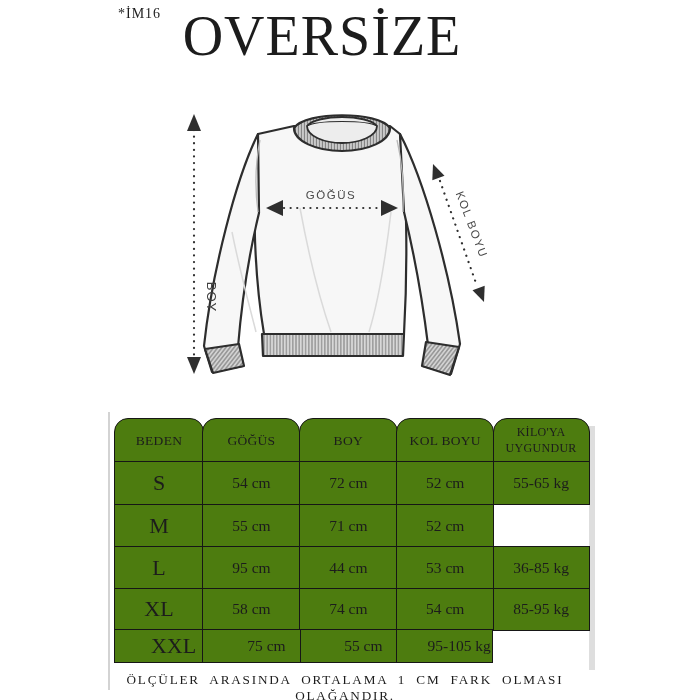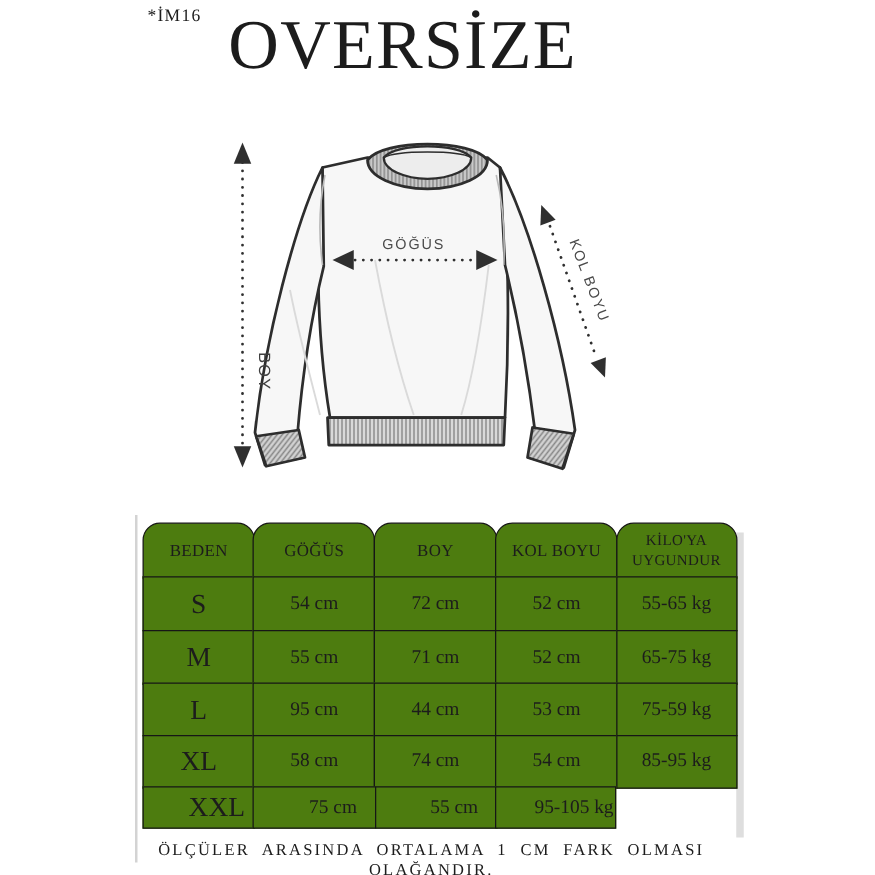--- a/index.html
+++ b/index.html
@@ -112,28 +112,27 @@
       <div class="cell td-val c1">54 cm</div>
       <div class="cell td-val c2">72 cm</div>
       <div class="cell td-val c3">52 cm</div>
       <div class="cell td-val c4">55-65 kg</div>
     </div>
     <div class="tr r-m">
       <div class="cell td-size c0">M</div>
       <div class="cell td-val c1">55 cm</div>
       <div class="cell td-val c2">71 cm</div>
       <div class="cell td-val c3">52 cm</div>
-      <div class="cell td-val c4">65-75 kg</div>
     </div>
     <div class="tr r-l">
       <div class="cell td-size c0">L</div>
       <div class="cell td-val c1">95 cm</div>
       <div class="cell td-val c2">44 cm</div>
       <div class="cell td-val c3">53 cm</div>
-      <div class="cell td-val c4">75-59 kg</div>
+      <div class="cell td-val c4">36-85 kg</div>
     </div>
     <div class="tr r-xl">
       <div class="cell td-size c0">XL</div>
       <div class="cell td-val c1">58 cm</div>
       <div class="cell td-val c2">74 cm</div>
       <div class="cell td-val c3">54 cm</div>
       <div class="cell td-val c4">85-95 kg</div>
     </div>
     <div class="tr r-xxl">
       <div class="cell td-size c0">XXL</div>

